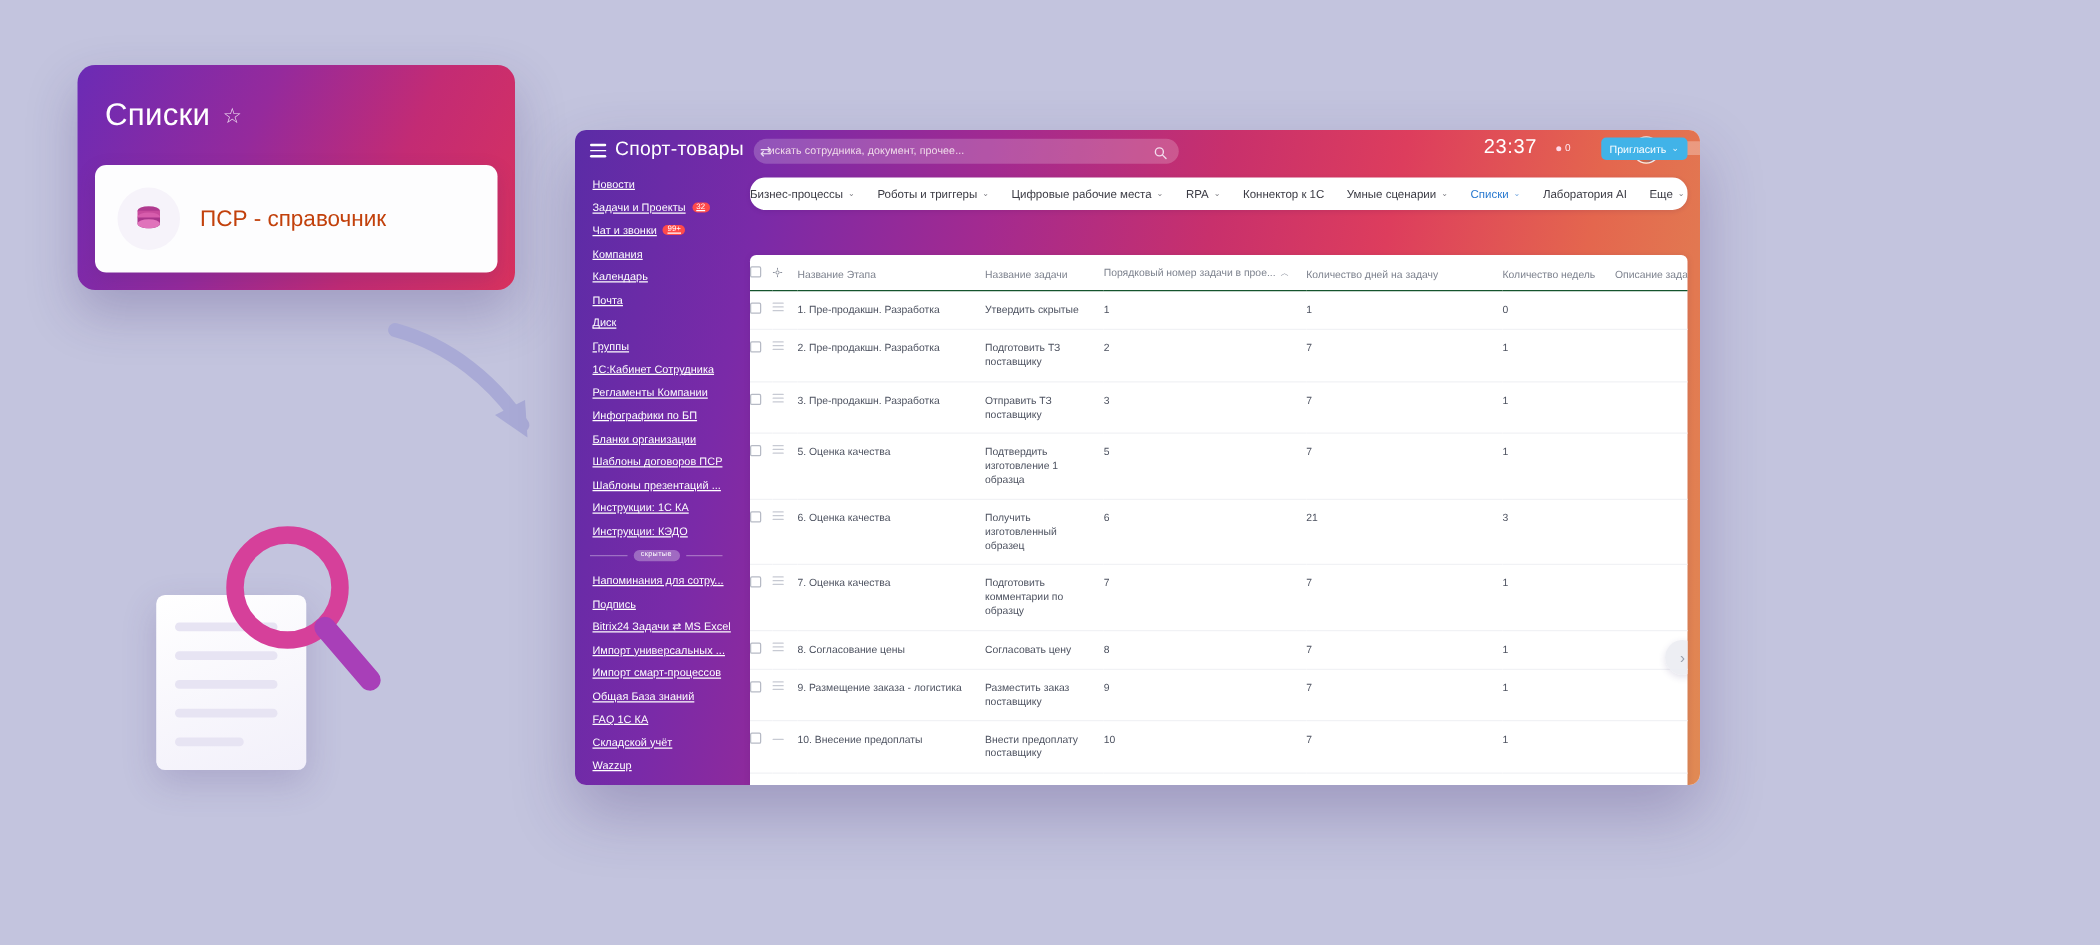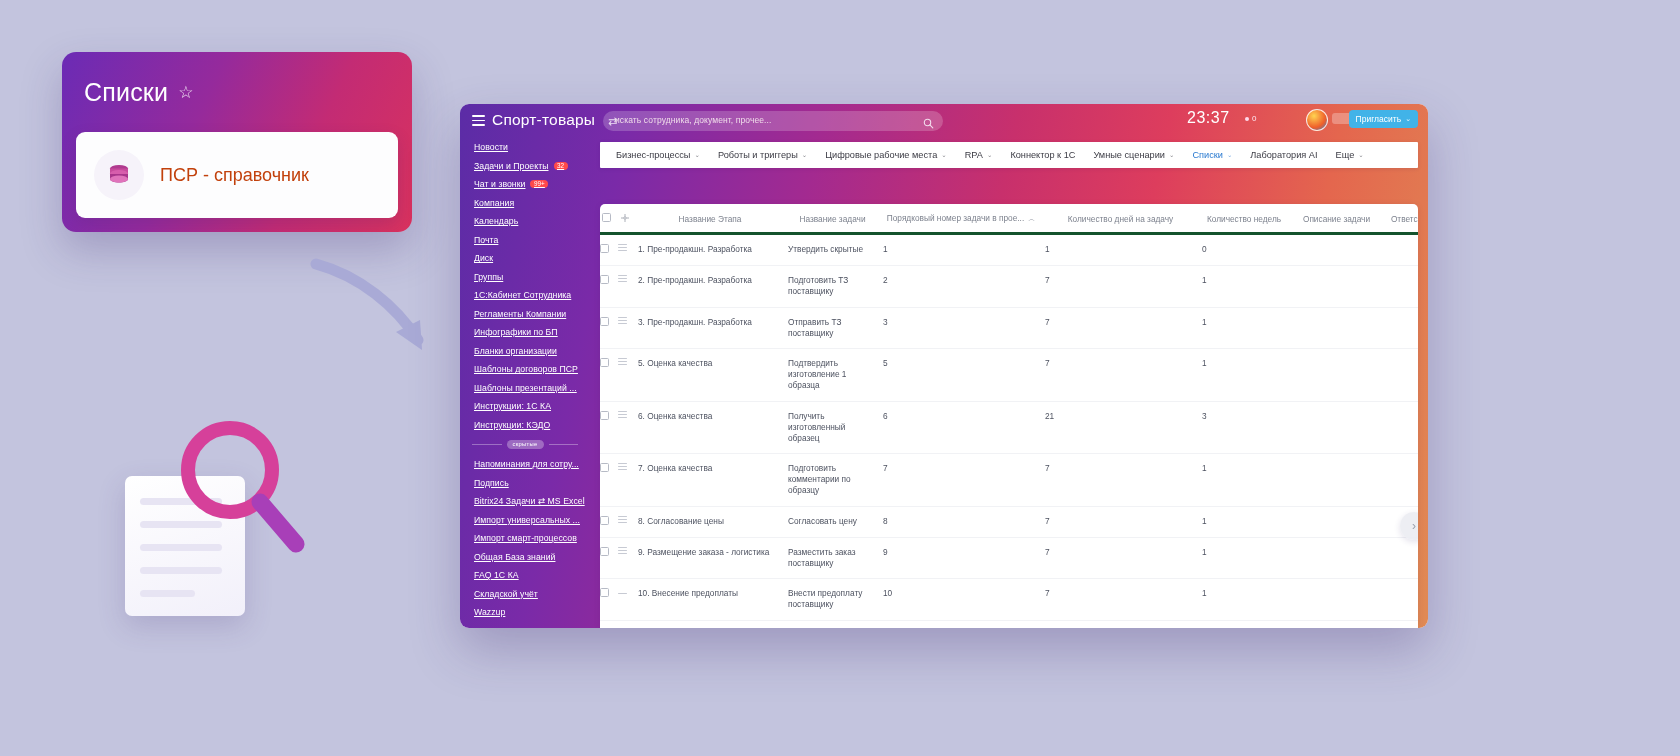--- a/index.html
+++ b/index.html
@@ -51,21 +51,21 @@
     border-radius:7px;box-shadow:0 10px 28px rgba(80,60,130,.20);
   }
   .illus .doc i{
     position:absolute;left:15px;height:7px;border-radius:4px;display:block;
     background:#e7e4f3;
   }
   .illus .glass{position:absolute;left:58px;top:0px;}
 
   
   .app{
-    position:absolute;left:460px;top:104px;width:968px;height:524px;
+    position:absolute;left:460px;top:104px;width:900px;height:524px;
     border-radius:9px;overflow:hidden;
     box-shadow:0 22px 50px rgba(60,40,110,.28);
     background:#fff;
   }
   .app-bg{
     position:absolute;inset:0;
     background:linear-gradient(102deg,#5b2ca6 0%,#7a2aa8 16%,#a32a90 34%,#c8306c 52%,#dd3d5d 66%,#e4664e 82%,#e08a54 100%);
   }
 
   
@@ -126,39 +126,39 @@
     background:rgba(255,255,255,.30);color:#fff;font-size:5.8px;
     border-radius:8px;padding:1.5px 6px;letter-spacing:.3px;line-height:1;
   }
 
   
   .content{
     position:absolute;left:128px;top:34px;right:0;bottom:0;
   }
   .menubar{
     position:absolute;left:12px;right:10px;top:4px;height:26px;
-    background:#fff;border-radius:1px;display:flex;align-items:center;
-    padding-left:16px;gap:18px;box-shadow:0 1px 4px rgba(40,20,80,.12);
+    background:#fff;border-radius:12px;display:flex;align-items:center;
+    gap:18px;box-shadow:0 1px 4px rgba(40,20,80,.12);
   }
   .menu-item{font-size:9.2px;color:#3b3b44;display:flex;align-items:center;gap:4px;white-space:nowrap;}
   .menu-item.active{color:#2a7ad0;}
   .menu-item .cv{font-size:6.5px;opacity:.65;}
 
   .panel{
     position:absolute;left:12px;right:10px;top:66px;bottom:0;
     background:#fff;border-radius:5px 5px 0 0;overflow:hidden;
     box-shadow:0 1px 6px rgba(40,20,80,.10);
   }
   .page-head{position:absolute;left:0;right:0;top:-36px;height:34px;}
 
   
   table.grid{border-collapse:collapse;width:100%;table-layout:fixed;}
   table.grid th{
-    font-weight:400;font-size:8.3px;color:#7d828e;text-align:center;
-    padding:9px 6px 8px 0;border-bottom:3px solid #14532d;vertical-align:middle;
+    font-weight:400;font-size:8.3px;color:#7d828e;text-align:left;
+    padding:9px 6px 8px 0;border-bottom:1px solid #14532d;vertical-align:middle;
     white-space:nowrap;overflow:hidden;text-overflow:ellipsis;
   }
   table.grid td{
     font-size:8.3px;color:#4d5260;padding:9px 6px 9px 0;
     border-bottom:1px solid #f1f2f5;vertical-align:top;line-height:1.35;
   }
   td.stage-cell{color:#2a7ad0;}
   .cb{
     width:7px;height:7px;border:1px solid #b6bac5;border-radius:1.5px;display:inline-block;
     background:#fff;

